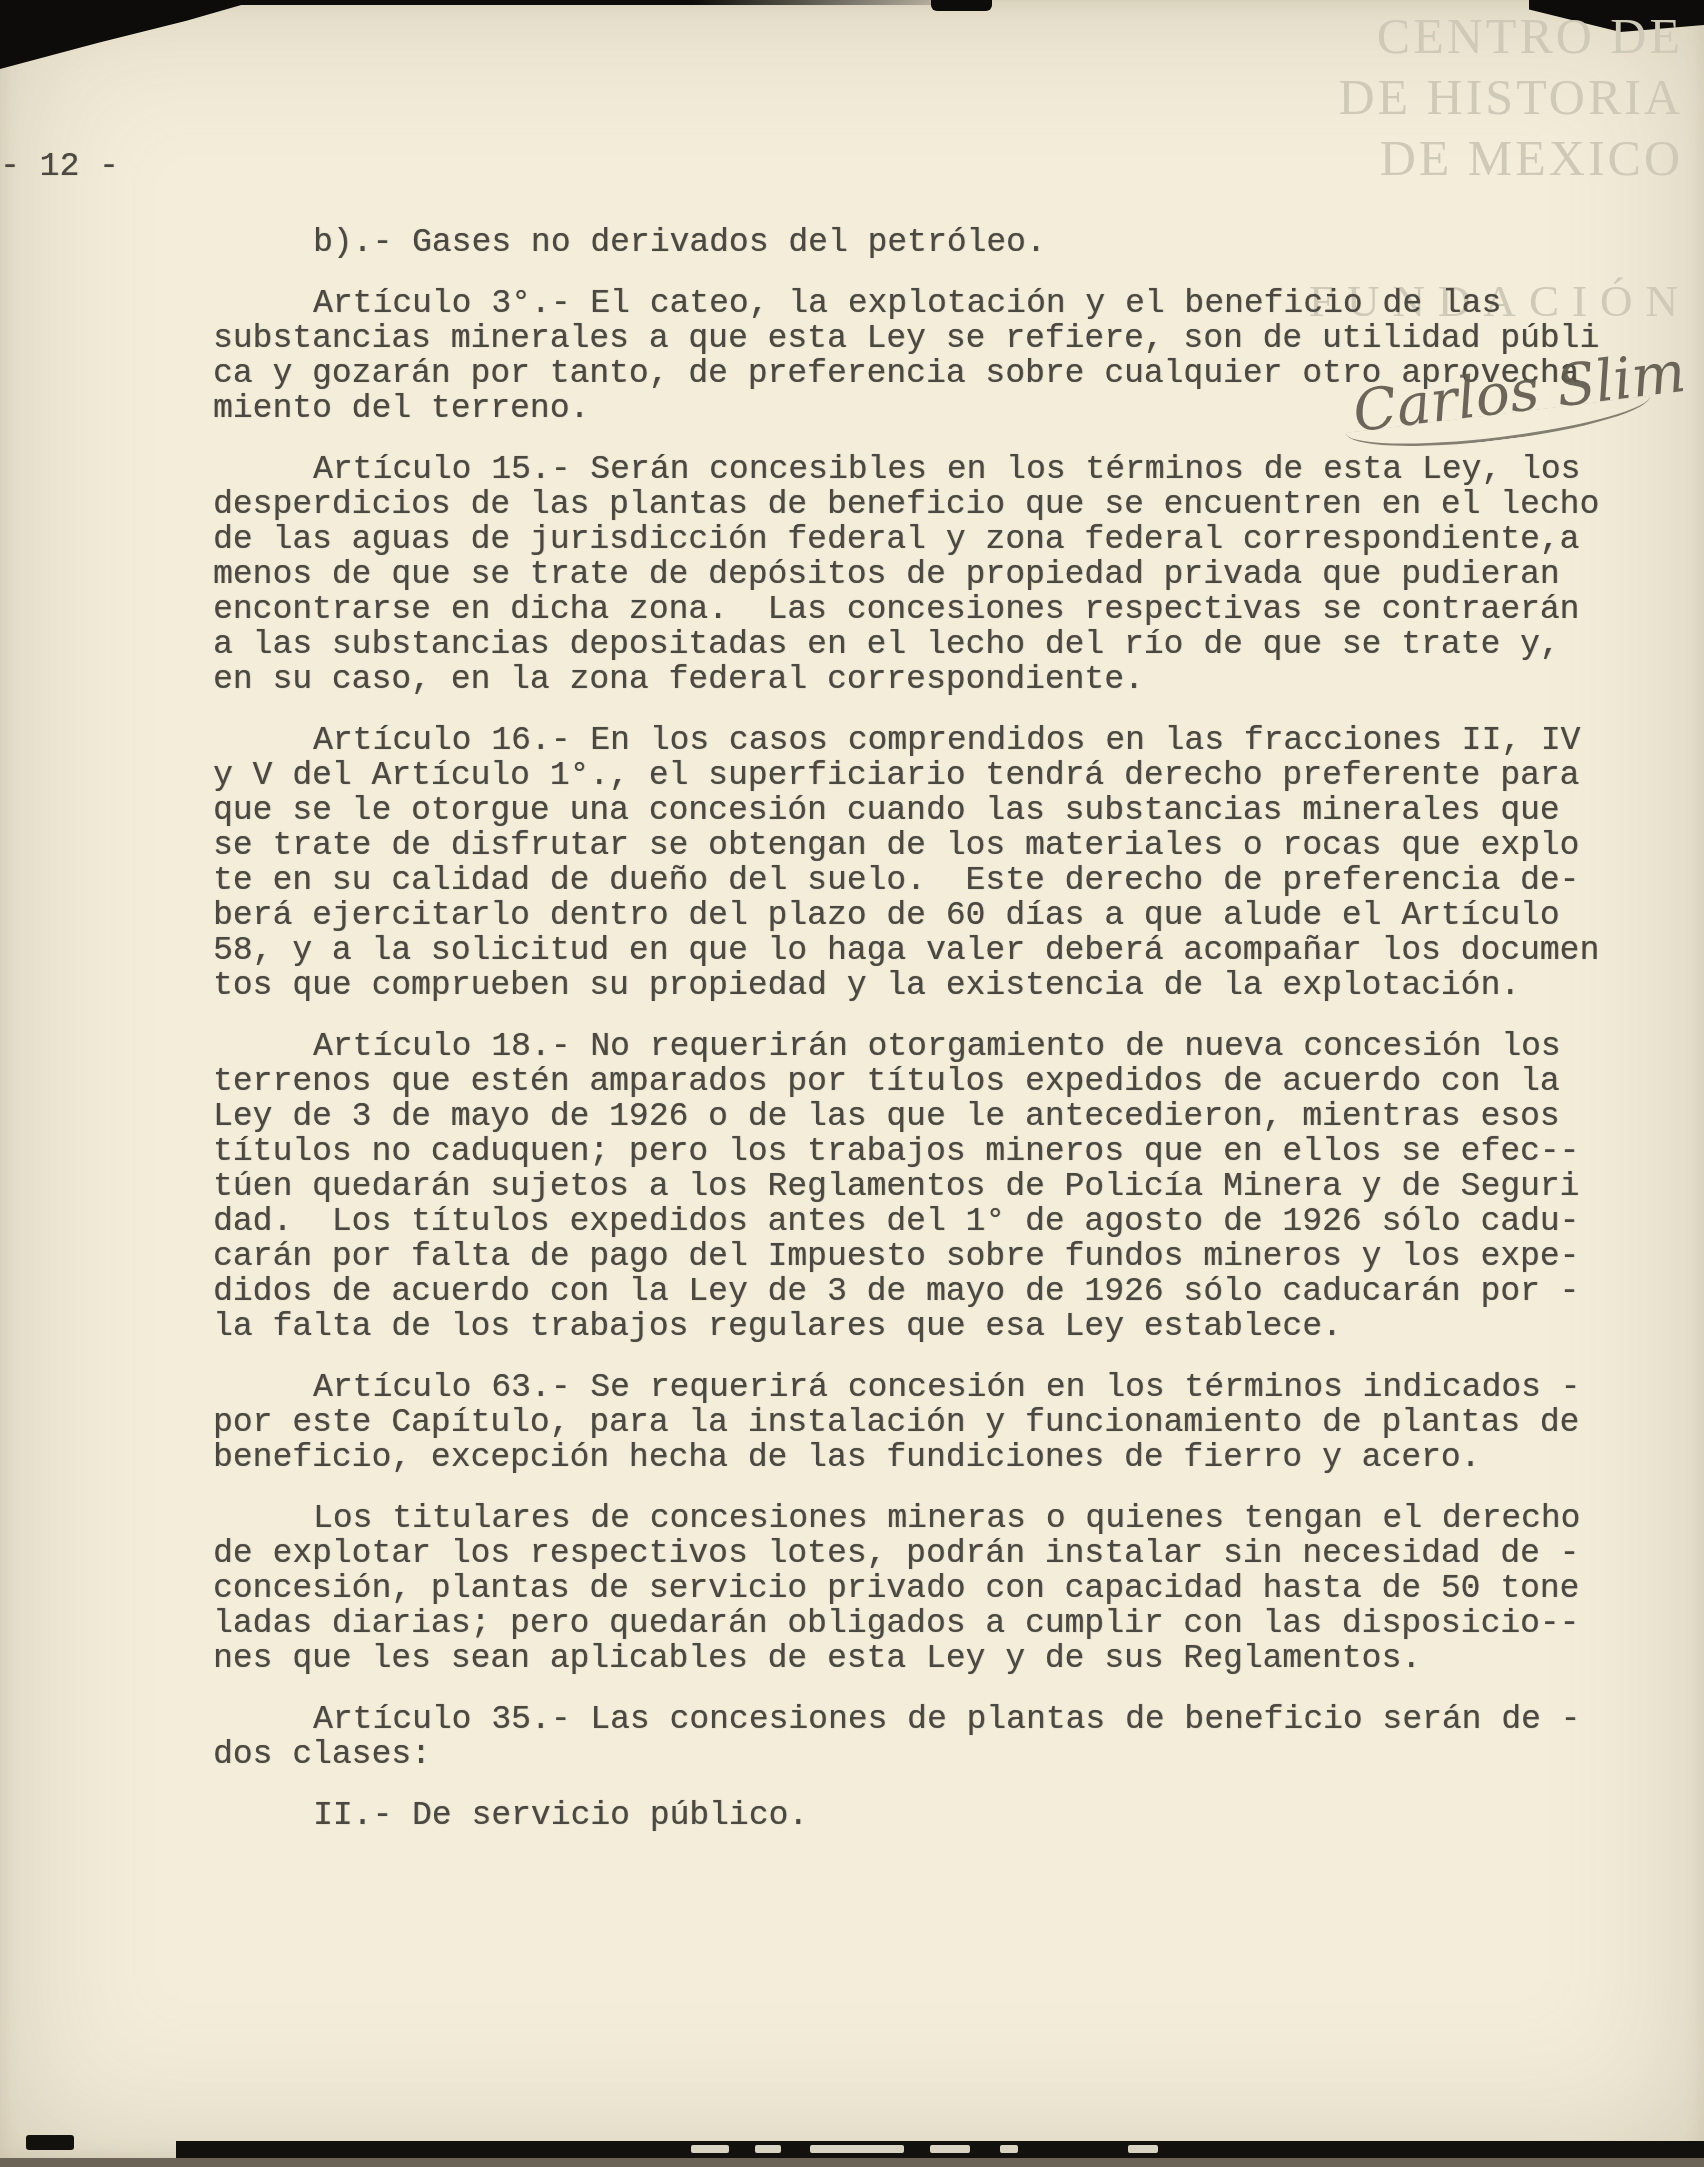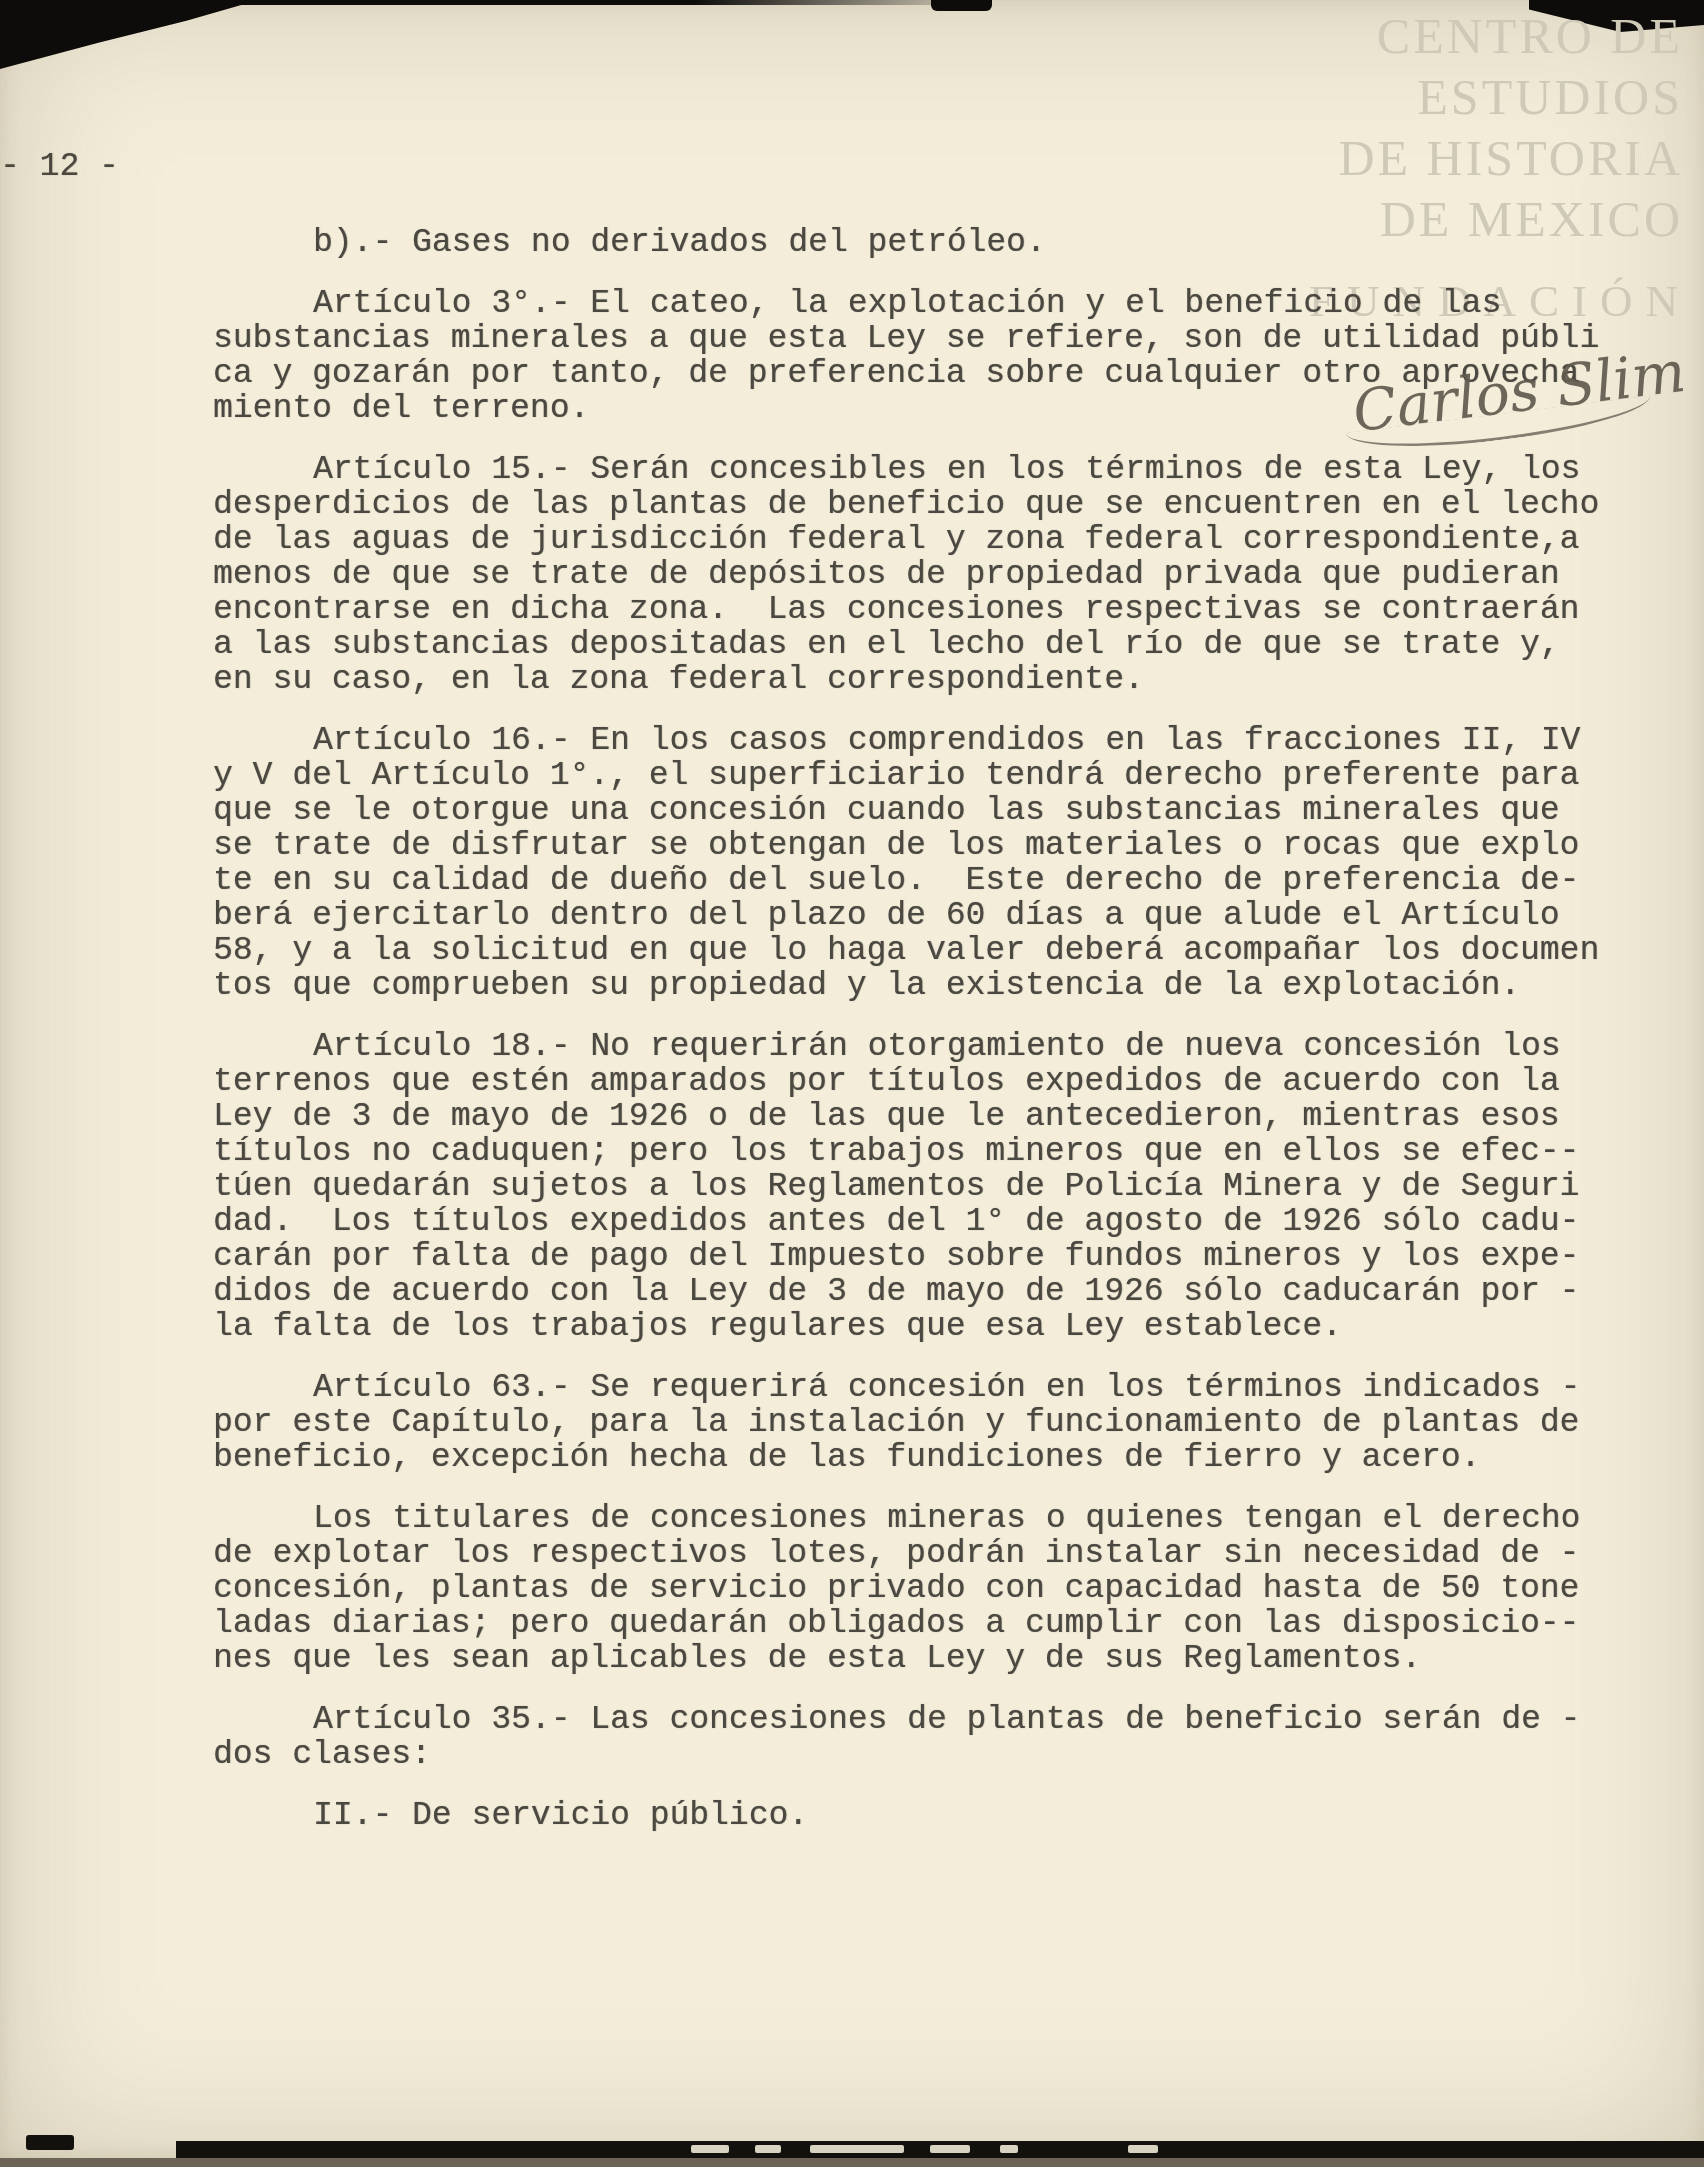--- a/index.html
+++ b/index.html
@@ -129,21 +129,20 @@
     <span class="dash dash2"></span>
     <span class="dash dash3"></span>
     <span class="dash dash4"></span>
     <span class="dash dash5"></span>
     <span class="dash dash6"></span>
   </div>
   <div class="artifact corner-bl"></div>
 
   <div class="watermark">
     <div class="wm-line">CENTRO DE</div>
-    <div class="wm-line">ESTUDIOS</div>
     <div class="wm-line">DE HISTORIA</div>
     <div class="wm-line">DE MEXICO</div>
   </div>
   <div class="wm-overlay">FUNDACIÓN</div>
   <div class="signature">Carlos Slim</div>
   <div class="signature-flourish"></div>
 
   <div class="typed page-number">- 12 -</div>
 
   <div class="content typed">

